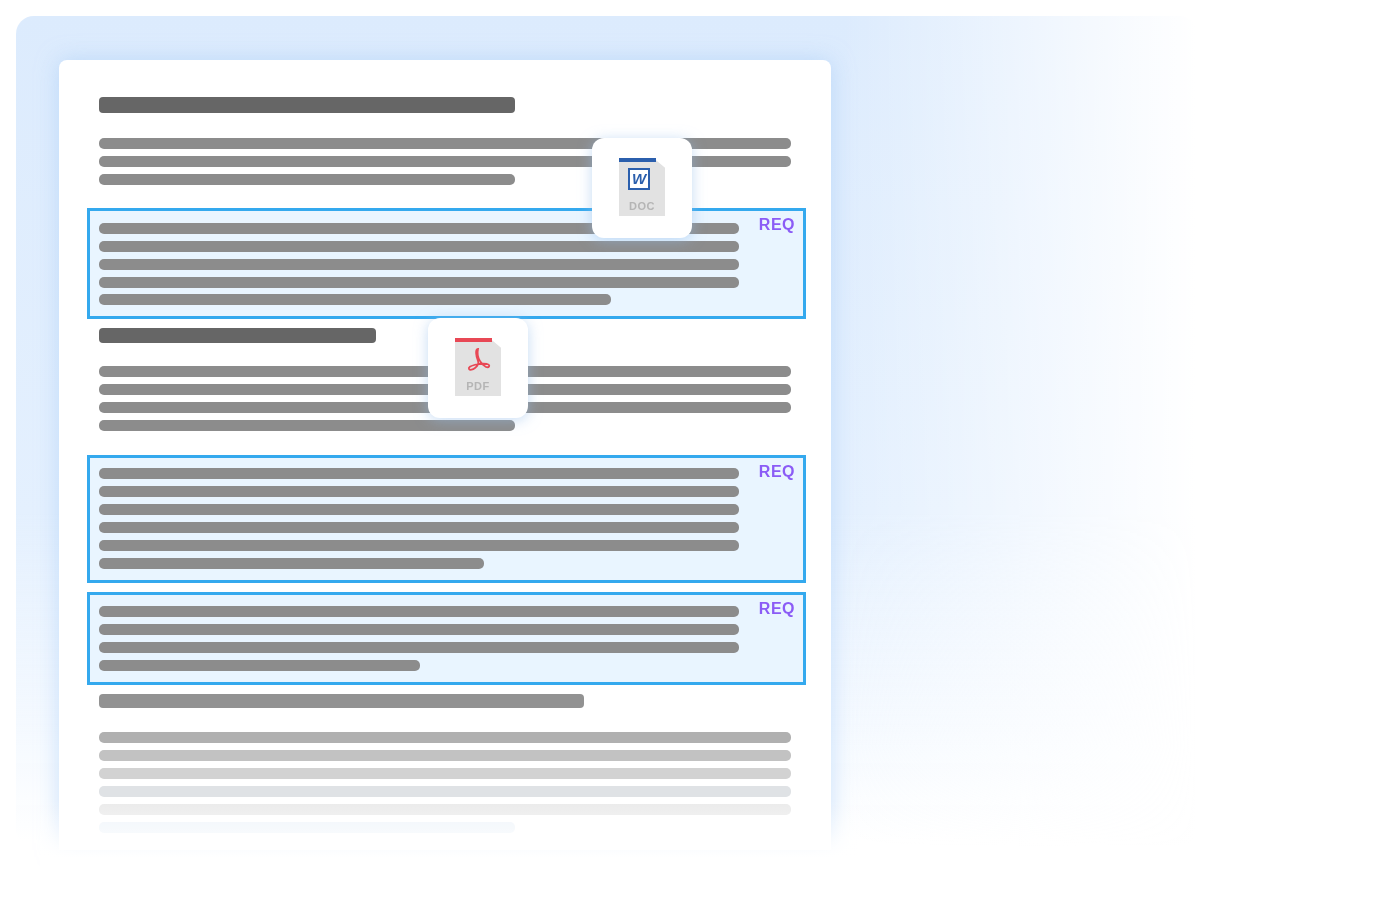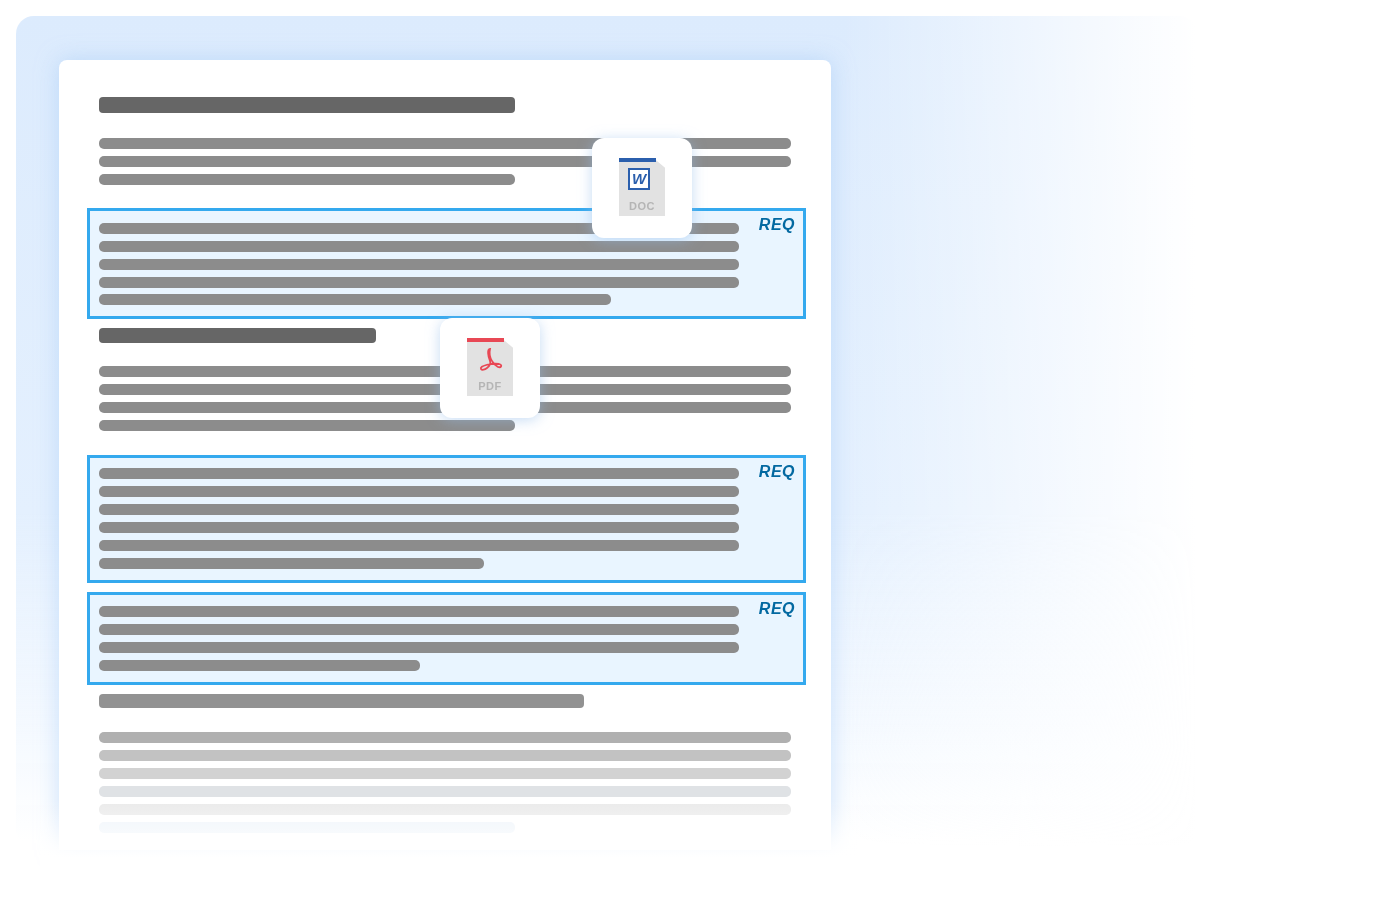--- a/index.html
+++ b/index.html
@@ -24,22 +24,22 @@
     background:linear-gradient(to bottom, rgba(255,255,255,0) 0%, #ffffff 55%);
   }
   .bar { position:absolute; height:11px; border-radius:5px; background:#8c8c8c; }
   .bar.heading { height:16px; border-radius:4px; background:#666666; }
   .bar.sub { height:14px; border-radius:4px; background:#929292; }
   .req-box {
     position:absolute; border:3px solid #34a9ee; background:rgba(225,242,255,0.75);
     box-sizing:border-box;
   }
   .req-label {
-    position:absolute; right:8px; top:5px; color:#0369a1; font-weight:bold;
-    font-size:16px; letter-spacing:0.5px;font-style:italic;
+    position:absolute; right:8px; top:5px; color:#8b5cf6; font-weight:bold;
+    font-size:16px; letter-spacing:0.5px;
   }
   .file-card {
     position:absolute; width:100px; height:100px; background:#ffffff;
     border-radius:12px; box-shadow:0 2px 14px rgba(150,190,235,0.55);
   }
   .file-icon {
     position:absolute; left:27px; top:22px; width:46px; height:56px;
     background:#e2e2e2;
     clip-path: polygon(0 0, 80% 0, 100% 14%, 100% 100%, 0 100%);
   }
@@ -108,20 +108,20 @@
 
 <div class="page-fade"></div>
 
 <div class="file-card" style="left:592px; top:138px;">
   <div class="file-icon"></div>
   <div class="file-strip" style="background:#2b5fad;"></div>
   <div style="position:absolute; left:36px; top:30px; width:22px; height:22px; border:2px solid #2b5fad; background:#ffffff; box-sizing:border-box; color:#2b5fad; font-weight:bold; font-style:italic; font-size:15px; line-height:18px; text-align:center;">W</div>
   <div class="file-ext">DOC</div>
 </div>
 
-<div class="file-card" style="left:440px; top:318px;">
+<div class="file-card" style="left:428px; top:318px;">
   <div class="file-icon"></div>
   <div class="file-strip" style="background:#e84855;"></div>
   <svg style="position:absolute; left:35px; top:28px;" width="30" height="30" viewBox="0 0 30 30">
     <path d="M15 3 C12 3 13 10 15 15 C17 20 8 26 6 23 C4 20 16 17 24 18 C28 19 26 22 23 21 C19 19 13 12 15 3 Z" fill="none" stroke="#e84855" stroke-width="1.8"></path>
   </svg>
   <div class="file-ext">PDF</div>
 </div>
 
 </body></html>

